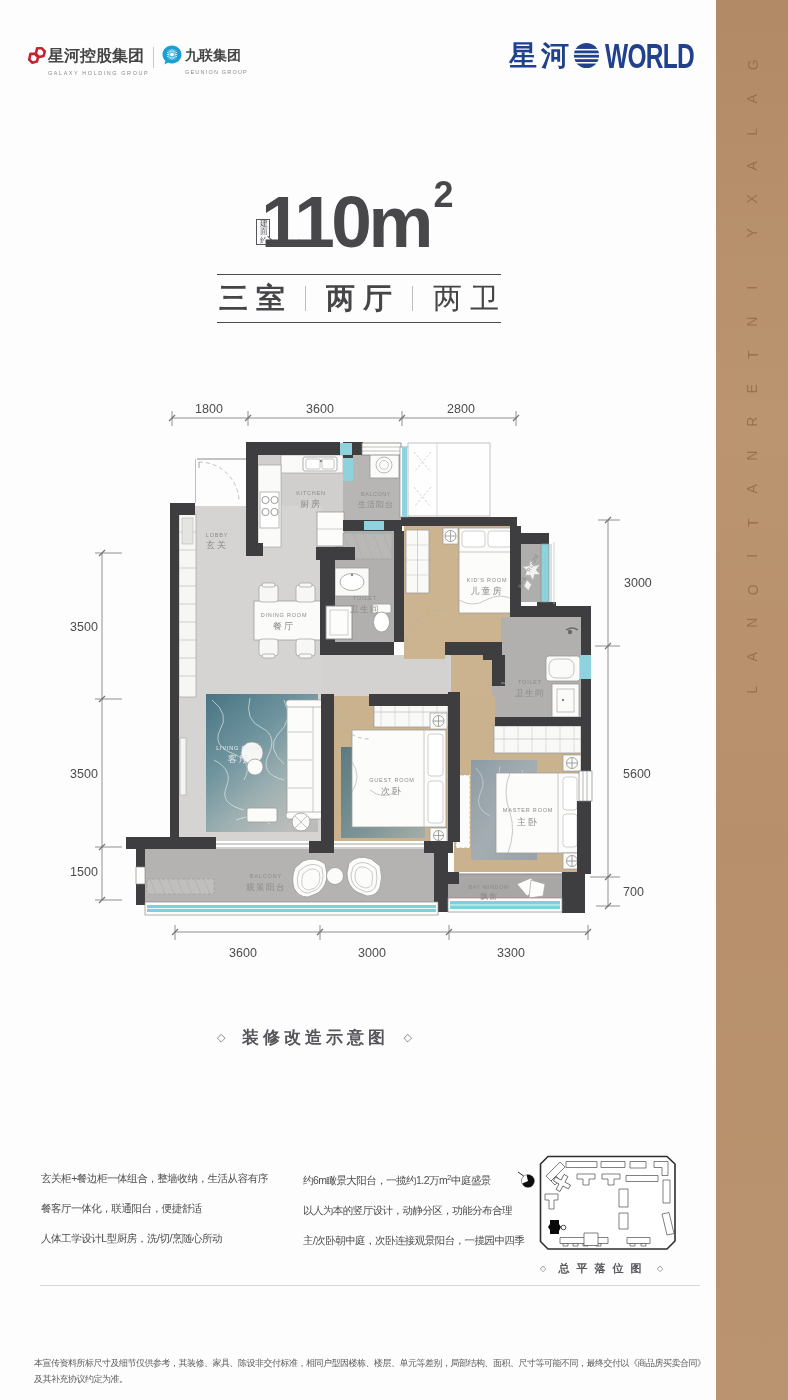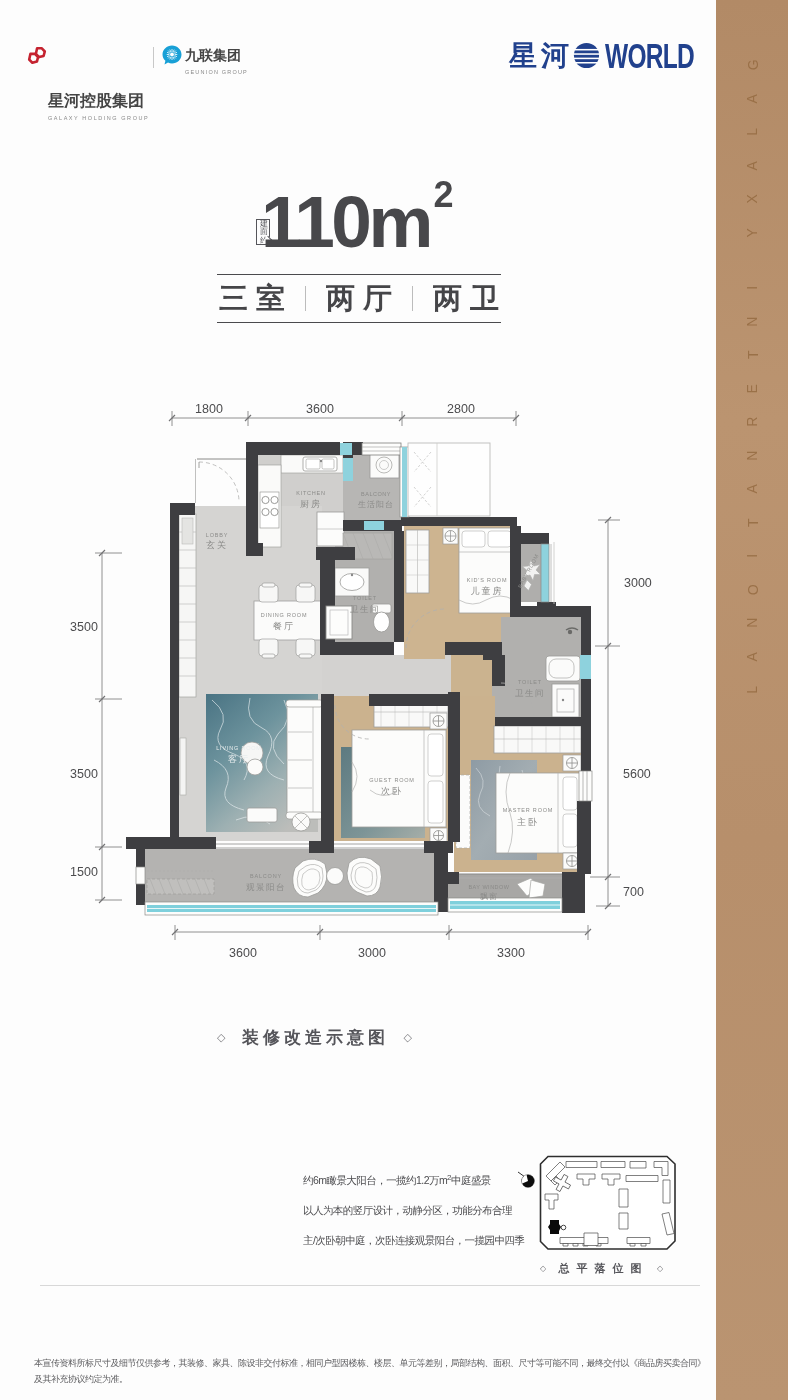--- a/index.html
+++ b/index.html
@@ -35,21 +35,21 @@
 <span style="transform:rotate(-90deg);height:33.5px;display:flex;align-items:center;justify-content:center;">A</span>
 <span style="transform:rotate(-90deg);height:33.5px;display:flex;align-items:center;justify-content:center;">L</span>
 </div>
 
 <svg class="abs" style="left:24px;top:46px;" width="24" height="19" viewBox="0 0 24 19">
 <path d="M13.1,2.2 L17.6,2.2 L20.8,5.5 L19.6,9.9 L15.1,11.1 L11.9,7.8 Z" fill="none" stroke="#c52330" stroke-width="2.6" stroke-linejoin="round"></path>
 <path d="M6.4,7.9 L10.9,7.9 L14.1,11.2 L12.9,15.6 L8.4,16.8 L5.2,13.5 Z" fill="none" stroke="#c52330" stroke-width="2.6" stroke-linejoin="round"></path>
 </svg>
 
 <div class="abs" style="left:48px;top:46px;width:110px;">
-  <div style="font-size:16px;font-weight:bold;color:#454545;letter-spacing:0;white-space:nowrap;margin-top:45px;">星河控股集团</div>
+  <div style="font-size:16px;font-weight:bold;color:#454545;letter-spacing:0;white-space:nowrap;">星河控股集团</div>
   <div style="font-size:5.5px;color:#8a8a8a;letter-spacing:1.55px;margin-top:3px;white-space:nowrap;">GALAXY HOLDING GROUP</div>
 </div>
 
 <div class="abs" style="left:153px;top:47px;width:1px;height:21px;background:#c8c8c8;"></div>
 
 <svg class="abs" style="left:162px;top:45px;" width="20" height="24" viewBox="0 0 20 24">
 <path d="M10,0.5 C15.2,0.5 19.5,4.5 19.5,9.5 C19.5,14.5 15.2,18.5 10,18.5 C8.6,18.5 7.2,18.2 6,17.6 L2.5,19.5 L3.4,15.8 C1.6,14.1 0.5,11.9 0.5,9.5 C0.5,4.5 4.8,0.5 10,0.5 Z" fill="#18a0d6"></path>
 <g stroke="#fff" stroke-width="0.8">
 <line x1="10" y1="4" x2="10" y2="15"></line>
         <line x1="4.7" y1="9.5" x2="15.3" y2="9.5"></line>
@@ -87,21 +87,21 @@
 <div class="abs" style="left:257px;top:220px;width:11px;font-size:8px;line-height:8.3px;color:#55555a;text-align:right;">建面约</div>
 <div class="abs" style="left:265px;top:237px;width:5px;height:5px;background:#fff;border-top:1px solid #55555a;border-right:1px solid #55555a;transform:rotate(45deg);"></div>
 
 <div class="abs" style="left:261px;top:158px;width:220px;font-size:73px;font-weight:bold;color:#48484b;letter-spacing:-3.4px;line-height:73px;white-space:nowrap;">110<span style="letter-spacing:0;">m</span><span style="font-size:36px;vertical-align:40px;letter-spacing:0;">2</span></div>
 
 <div class="abs" style="left:217px;top:274px;width:284px;border-top:1.5px solid #4a4a4d;border-bottom:1.5px solid #4a4a4d;height:47px;display:flex;align-items:center;justify-content:space-between;color:#454548;">
   <span style="font-size:29px;font-weight:600;letter-spacing:8px;margin-left:2px;font-family:Liberation Serif, serif;">三室</span>
   <span style="width:1px;height:25px;background:#bcbcbc;margin-left:-8px;"></span>
   <span style="font-size:29px;font-weight:600;letter-spacing:8px;">两厅</span>
   <span style="width:1px;height:25px;background:#bcbcbc;margin-left:-8px;"></span>
-  <span style="font-size:29px;font-weight:700;letter-spacing:8px;margin-right:-6px;">两卫</span>
+  <span style="font-size:29px;font-weight:400;letter-spacing:8px;margin-right:-6px;">两卫</span>
 </div>
 
 <svg id="plan" class="abs" style="left:0;top:380px;" width="788" height="600" viewBox="0 380 788 600">
 <defs>
 <linearGradient id="rugteal" x1="0" y1="0" x2="0.7" y2="1">
 <stop offset="0" stop-color="#497383"></stop>
           <stop offset="0.4" stop-color="#6d939d"></stop>
           <stop offset="0.72" stop-color="#9db0b2"></stop>
           <stop offset="1" stop-color="#bcbdba"></stop>
 </linearGradient>
@@ -603,20 +603,25 @@
         <text x="623" y="896" text-anchor="start">700</text>
 </g>
 </svg>
 
 <div class="abs" style="left:217px;top:1026px;width:284px;white-space:nowrap;color:#55555a;">
   <span style="font-size:11px;color:#7a7a7e;vertical-align:2px;">◇</span>
   <span style="font-size:17px;font-weight:bold;letter-spacing:4px;margin:0 10px 0 12px;">装修改造示意图</span>
   <span style="font-size:11px;color:#7a7a7e;vertical-align:2px;">◇</span>
 </div>
 
+<div class="abs" style="left:41px;top:1163px;width:270px;font-size:10.5px;color:#4c4c4f;line-height:30px;letter-spacing:-0.45px;white-space:nowrap;">
+玄关柜+餐边柜一体组合，整墙收纳，生活从容有序<br>
+餐客厅一体化，联通阳台，便捷舒适<br>
+人体工学设计L型厨房，洗/切/烹随心所动
+</div>
 
 <div class="abs" style="left:303px;top:1163px;width:240px;font-size:10.5px;color:#4c4c4f;line-height:30px;letter-spacing:-0.55px;white-space:nowrap;">
 约6m瞰景大阳台，一揽约1.2万m<span style="font-size:8px;vertical-align:4px;">2</span>中庭盛景<br>
 以人为本的竖厅设计，动静分区，功能分布合理<br>
 主/次卧朝中庭，次卧连接观景阳台，一揽园中四季
 </div>
 
 <svg id="siteplan" class="abs" style="left:505px;top:1145px;" width="190" height="130" viewBox="505 1145 190 130">
 
 <g>

